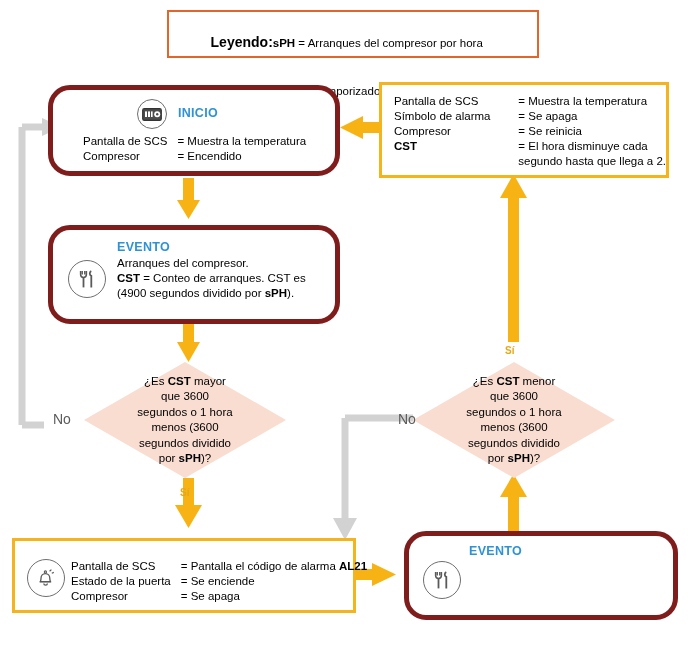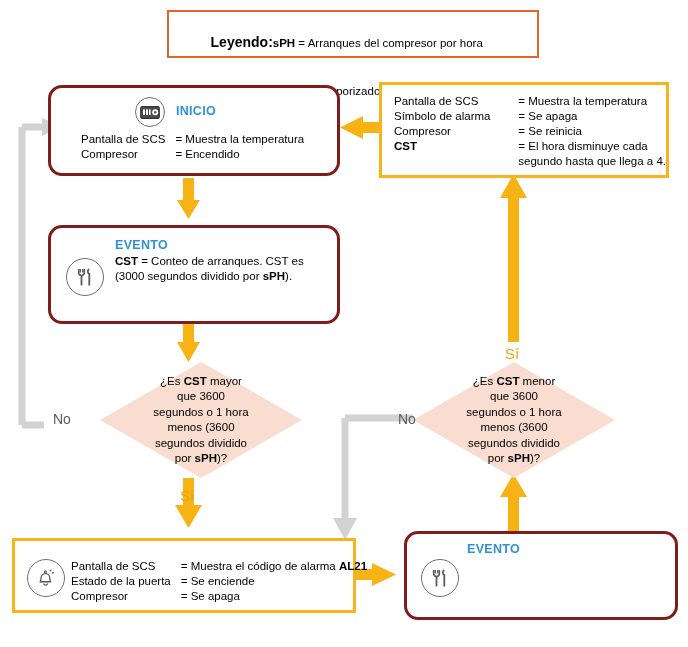--- a/index.html
+++ b/index.html
@@ -39,22 +39,22 @@
   #legend .legend-title {
     font-weight: bold;
     font-size: 14px;
   }
   .lg-row { display: block; white-space: pre; }
   .lg-row2 { padding-left: 68px; }
 
   
   .blue-box {
     position: absolute;
-    border: 3px solid #7f1d1d;
-    border-radius: 14px;
+    border: 5px solid #7f1d1d;
+    border-radius: 22px;
     background: #ffffff;
     box-sizing: border-box;
   }
   
   .yellow-box {
     position: absolute;
     border: 3px solid #F5B41B;
     background: #ffffff;
     box-sizing: border-box;
   }
@@ -105,22 +105,22 @@
     justify-content: center;
     text-align: center;
     font-size: 11.5px;
     color: #000;
     line-height: 15.5px;
   }
 
   
   .lbl-yes {
     position: absolute;
-    font-size: 15px;
-    font-weight: normal;
+    font-size: 10px;
+    font-weight: bold;
     color: #E6A817;
   }
   .lbl-no {
     position: absolute;
     font-size: 14px;
     font-weight: normal;
     color: #5b5b5b;
     margin-left: 17px;
   }
 
@@ -231,43 +231,44 @@
       <tr>
         <td class="kcol">Símbolo de alarma</td>
         <td>= Se apaga</td>
       </tr>
       <tr>
         <td class="kcol">Compresor</td>
         <td>= Se reinicia</td>
       </tr>
       <tr>
         <td class="kcol b">CST</td>
-        <td><span>= El hora disminuye cada</span><br><span>segundo hasta que llega a 4.</span></td>
+        <td><span>= El hora disminuye cada</span><br><span>segundo hasta que llega a 2.</span></td>
       </tr>
     </tbody>
       </table>
   </div>
 
   <div class="blue-box" style="left:48px; top:225px; width:292px; height:99px;">
     <div class="icon-circle" style="left:15px; top:30px; width:38px; height:38px;">
       <svg width="22" height="22" viewBox="0 0 22 22">
         <path d="M6.2 3 L6.2 6.4 M8.8 3 L8.8 6.4" stroke="#5a5a5a" stroke-width="1.5" fill="none"></path>
         <path d="M4.6 3 L4.6 6.6 A2.9 2.9 0 0 0 10.4 6.6 L10.4 3" stroke="#5a5a5a" stroke-width="1.5" fill="none"></path>
         <path d="M7.5 9.5 L7.5 19.4" stroke="#5a5a5a" stroke-width="1.8" fill="none"></path>
         <path d="M15.3 3.2 a2.5 2.5 0 0 0 0 4.6 L15.3 19.4" stroke="#5a5a5a" stroke-width="1.8" fill="none"></path>
       </svg>
     </div>
     <div class="node-head" style="position:absolute; left:64px; top:10px;">EVENTO</div>
     <div class="node-body" style="position:absolute; left:64px; top:26px;">
+      <div class="txt">Arranques del compresor.</div>
       <div class="txt"><span class="b">CST</span><span> = Conteo de arranques. CST es</span></div>
-      <div class="txt"><span>(3000 segundos dividido por </span><span class="b">sPH</span><span>).</span></div>
-    </div>
-  </div>
-
-  <div class="diamond-wrap" style="left:100px; top:362px; width:202px; height:116px;">
+      <div class="txt"><span>(4900 segundos dividido por </span><span class="b">sPH</span><span>).</span></div>
+    </div>
+  </div>
+
+  <div class="diamond-wrap" style="left:84px; top:362px; width:202px; height:116px;">
     <svg width="202" height="116" viewBox="0 0 202 116">
       <polygon points="101,0 202,58 101,116 0,58" fill="#F9DDD1"></polygon>
     </svg>
     <div class="diamond-text">
       <div>
         <div class="txt"><span>¿Es </span><span class="b">CST</span><span> mayor</span></div>
         <div class="txt">que 3600</div>
         <div class="txt">segundos o 1 hora</div>
         <div class="txt">menos (3600</div>
         <div class="txt">segundos dividido</div>
@@ -299,21 +300,21 @@
         <path d="M4.6 14.8 L16.2 14.8" stroke="#5a5a5a" stroke-width="1.3" fill="none"></path>
         <path d="M8.8 16.4 a1.8 1.8 0 0 0 3.6 0" stroke="#5a5a5a" stroke-width="1.3" fill="none"></path>
         <circle cx="10.4" cy="5" r="1.1" stroke="#5a5a5a" stroke-width="1.1" fill="none"></circle>
         <path d="M14.6 4.2 L16.4 2.6 M16.8 6.2 L18.8 5.4" stroke="#5a5a5a" stroke-width="1.2" fill="none"></path>
       </svg>
     </div>
     <table class="kv-tbl" style="position:absolute; left:56px; top:18px;">
       <tbody>
           <tr>
         <td class="kcol" style="width:104px">Pantalla de SCS</td>
-        <td><span>= Muestra el código de alarma </span><span class="b">AL21</span></td>
+        <td><span>= Pantalla el código de alarma </span><span class="b">AL21</span></td>
       </tr>
       <tr>
         <td class="kcol">Estado de la puerta</td>
         <td>= Se enciende</td>
       </tr>
       <tr>
         <td class="kcol">Compresor</td>
         <td>= Se apaga</td>
       </tr>
     </tbody>

